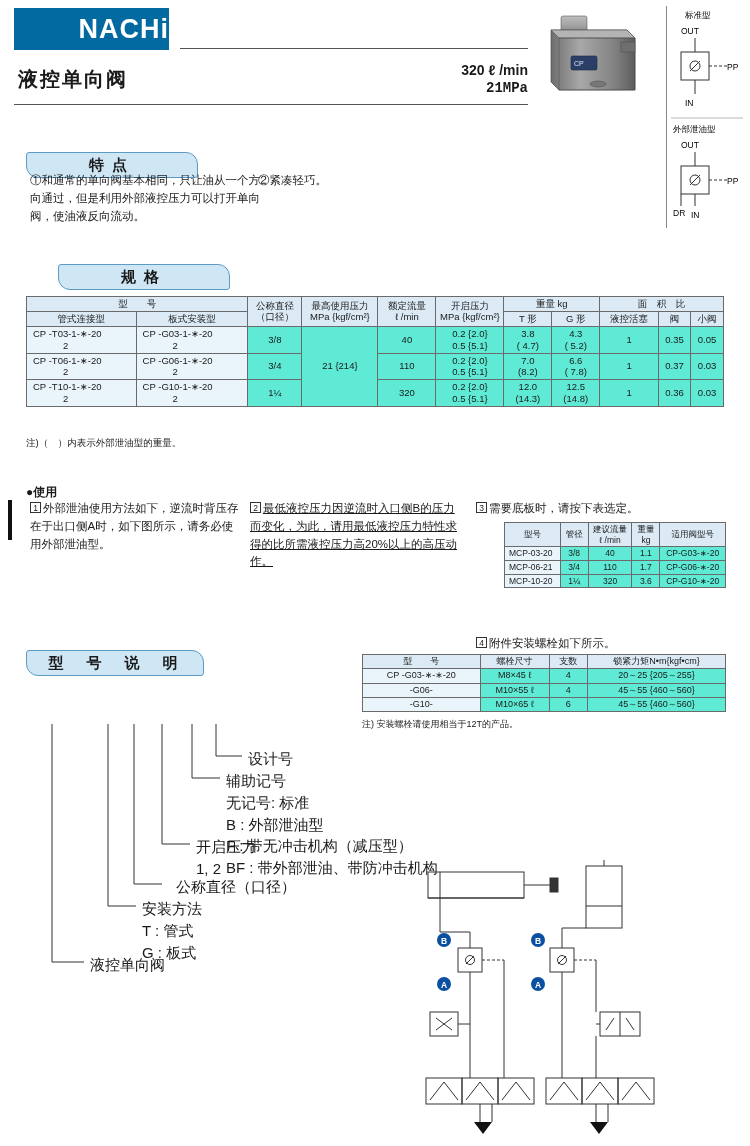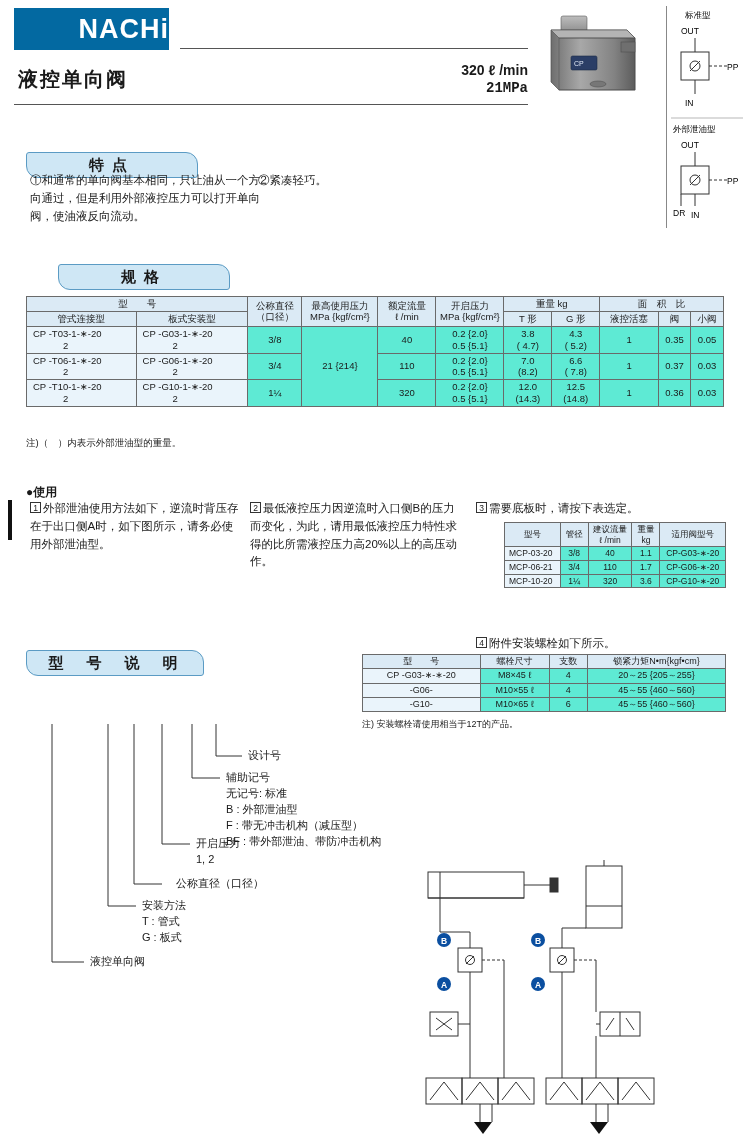--- a/index.html
+++ b/index.html
@@ -96,42 +96,42 @@
   }
   .tbl th { background: #dbeaf5; font-weight: normal; }
   #spec-table { left: 26px; top: 296px; width: 698px; }
   #spec-table td.model { text-align: left; padding-left: 6px; background: #eaf4fb; }
   .note { position: absolute; font-size: 9.5px; }
   #spec-note { left: 26px; top: 437px; }
 
   
   #use-head { position: absolute; left: 26px; top: 484px; font-size: 12px; font-weight: bold; }
   #use1 { left: 30px; top: 500px; width: 212px; }
-  #use2 { left: 250px; top: 500px; width: 212px; }
+  #use2 { left: 250px; top: 500px; width: 212px; text-decoration: underline; }
   #use3 { left: 476px; top: 500px; width: 250px; }
   .numbox {
     display: inline-block; border: 1px solid #333; width: 11px; height: 11px;
     line-height: 10px; text-align: center; font-size: 8.5px; margin-right: 2px;
     vertical-align: 1px;
   }
   
   #mcp-table { left: 504px; top: 522px; width: 222px; font-size: 8.5px; }
   #mcp-table th { background: #dbeaf5; }
   #mcp-table td.lbl { background: #eaf4fb; text-align: left; padding-left: 4px; }
   #bolt-head { position: absolute; left: 476px; top: 636px; font-size: 11.5px; }
   #bolt-table { left: 362px; top: 654px; width: 364px; font-size: 9px; }
   #bolt-table td.lbl { background: #eaf4fb; }
   #bolt-note { left: 362px; top: 718px; font-size: 9px; }
 
   
   #code-string {
     position: absolute; left: 28px; top: 702px;
     font-size: 17px; font-weight: bold; letter-spacing: 2px;
   }
-  .leader-label { position: absolute; font-size: 11px; line-height: 1.45; }
+  .leader-label { position: absolute; font-size: 15px; line-height: 1.45; }
 
   
   #circuits { position: absolute; left: 400px; top: 860px; width: 330px; height: 280px; }
 
   .badge {
     fill: #0b4fa0;
   }
   .vsep { position: absolute; left: 8px; top: 500px; width: 4px; height: 40px; background: #111; }
 </style>
 </head>

